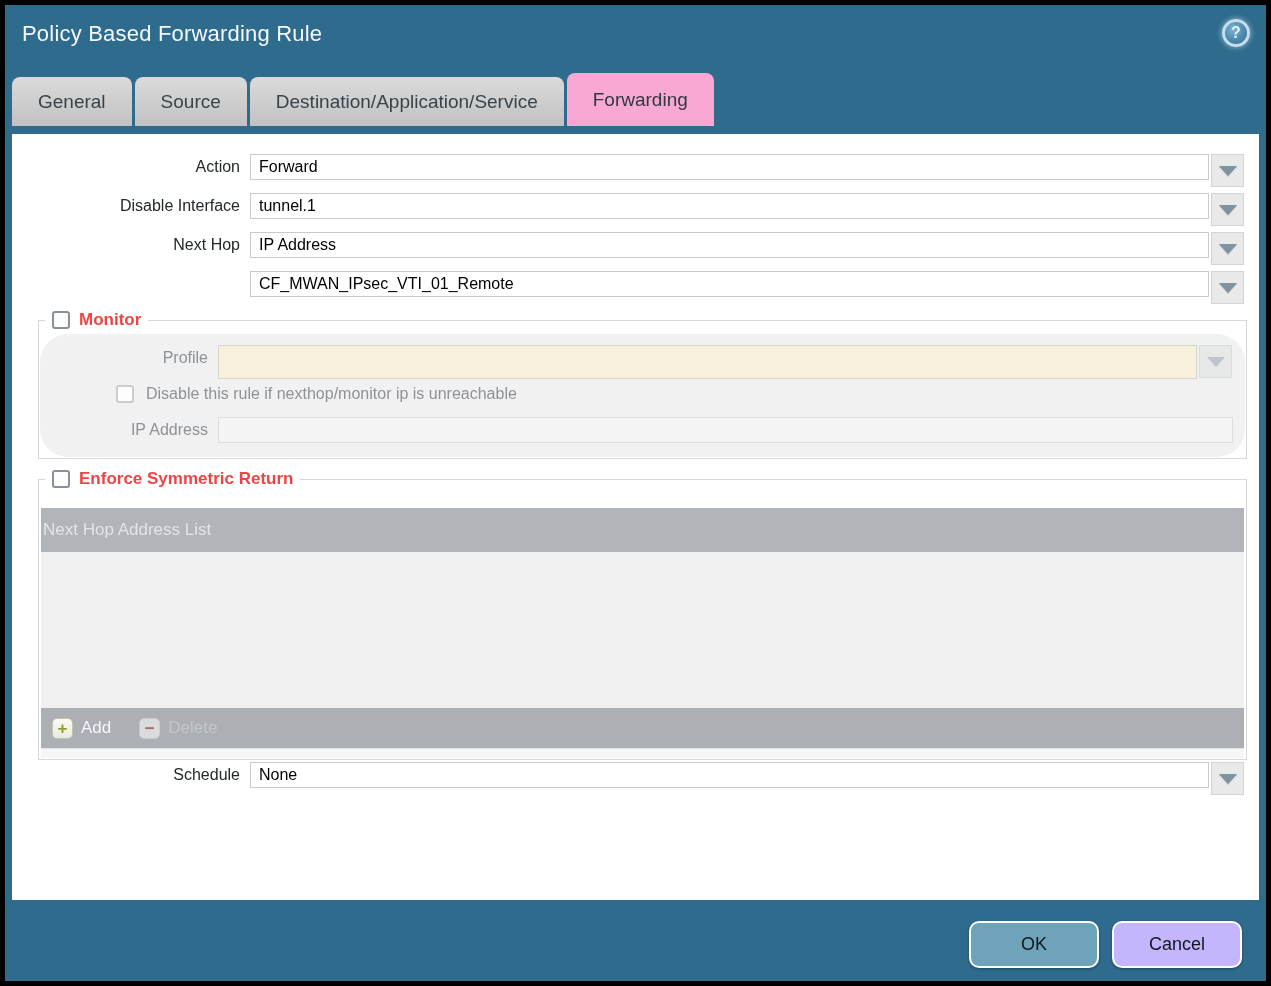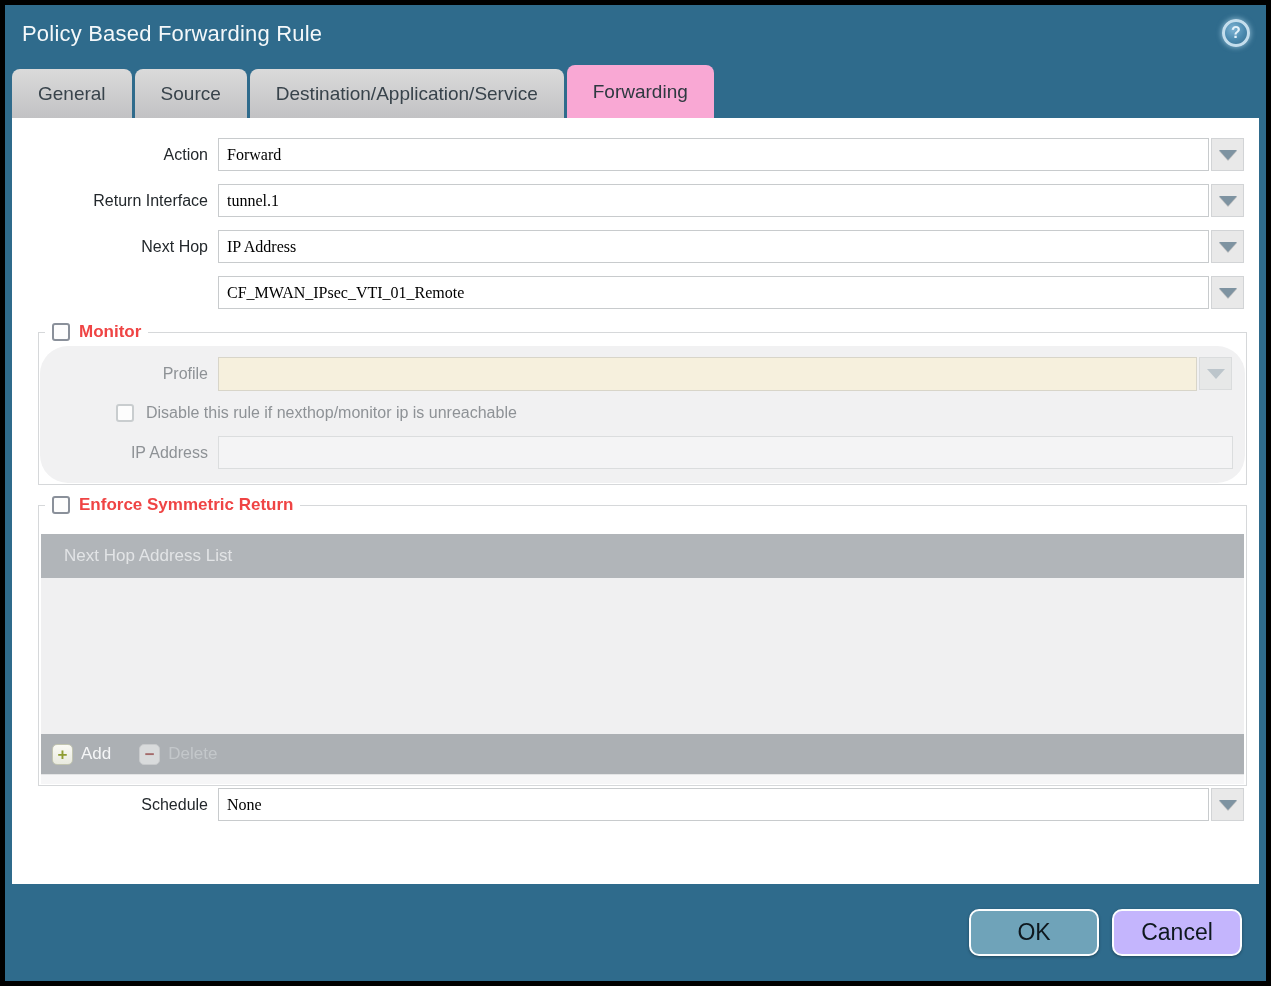--- a/index.html
+++ b/index.html
@@ -1,42 +1,42 @@
 <!DOCTYPE html>
 <html><head>
 <meta charset="utf-8">
 <style>
   * { margin:0; padding:0; box-sizing:border-box; }
   html,body { background:#000; }
   body { font-family:"Liberation Sans","DejaVu Sans",sans-serif; }
 
   .frame { position:relative; width:1271px; height:986px; background:#000; overflow:hidden; }
-  .dialog { position:absolute; inset:5px; background:#2F6B8C; display:flex; flex-direction:column; }
+  .dialog { position:absolute; inset:5px; background:#2F6B8C; display:flex; flex-direction:column;gap:8px; }
 
   
   .titlebar { height:58px; display:flex; align-items:center; padding:0 14px 0 17px; position:relative; }
   .title { color:#F4F8FA; font-size:22px; font-weight:400; letter-spacing:.2px; }
   .help { position:absolute; right:16px; top:14px; width:28px; height:28px; border-radius:50%;
           background:radial-gradient(circle at 38% 32%, #7FB4D4 0%, #4A89AE 55%, #39708F 100%);
           border:3px solid #C4DEED; box-shadow:0 0 5px 1px rgba(190,225,245,.55);
           display:flex; align-items:center; justify-content:center;
           color:#E4F2FA; font-weight:700; font-size:16px; cursor:pointer; }
 
   
   .tabs { display:flex; align-items:flex-end; gap:3px; padding-left:7px; height:55px; position:relative; z-index:2; }
   .tab { background:linear-gradient(#DADADA,#C2C2C4); border-radius:8px 8px 0 0; height:49px;
          display:flex; align-items:center; padding:0 26px; font-size:19px; color:#38434B; cursor:pointer; }
   .tab.active { background:#f9a8d4; height:53px; color:#2E3940; }
 
   
   .content { position:relative; margin:0 7px; background:#FFFFFF; height:766px; padding-top:20px; z-index:1; }
 
-  .row { display:flex; align-items:center; margin:0 15px 13px 0; }
+  .row { display:flex; align-items:center; margin:0 15px 13px 0;padding-left:32px; }
   .row > label { width:206px; text-align:right; padding-right:10px; font-size:16px; color:#23282C; flex:none; }
-  .combo { flex:1; display:flex; height:33px;font-family:Liberation Serif, serif; }
+  .combo { flex:1; display:flex; height:26px; }
   .combo .val { flex:1; border:1px solid #C8CBCD; background:#FFF; font-size:16px; color:#000;
                 display:flex; align-items:center; padding:0 8px; }
   .ddbtn { width:33px; height:33px; margin-left:2px; background:#E9E9E9; border:1px solid #D2D4D6;
            display:flex; align-items:center; justify-content:center; cursor:pointer; }
   .ddbtn .tri { width:0; height:0; border-left:9px solid transparent; border-right:9px solid transparent;
                 border-top:10px solid #7E93A1; filter:drop-shadow(0 1px 0 rgba(0,0,0,.18)); }
   .ddbtn.disabled { background:#E7E8E8; border-color:#DADCDD; cursor:default; }
   .ddbtn.disabled .tri { border-top-color:#BCC5CB; filter:none; }
 
   
@@ -51,40 +51,40 @@
   .g-row { display:flex; align-items:center; }
   .g-row > label { width:178px; text-align:right; padding-right:10px; font-size:16px; color:#8E9296; flex:none; }
   .g-row .combo { margin-right:13px; }
   .val.beige { background:#F6F0DD; border-color:#D8D5C9; height:34px; }
   .cbrow { display:flex; align-items:center; gap:12px; margin:14px 0 14px 76px; font-size:16px; color:#8E9296; }
   .val.gray { background:#F4F4F5; border-color:#DBDDDE; }
   .g-row .solo { margin-right:12px; }
 
   
   .table { margin:15px 1px 0; }
-  .t-header { background:#B1B5B9; height:44px; display:flex; align-items:center; padding:0 23px;
+  .t-header { background:#B1B5B9; height:44px; display:flex; align-items:center; padding:0 2px;
               color:#E2E4E6; font-size:17px; }
   .t-body { background:#F0F0F1; height:156px; }
   .t-footer { background:#ACB0B4; height:40px; display:flex; align-items:center; padding:0 11px; gap:28px; }
   .tbtn { display:flex; align-items:center; gap:8px; font-size:17px; cursor:pointer; }
   .tbtn .chip { width:21px; height:21px; border-radius:5px; background:linear-gradient(#FAFAF4,#E9EADF);
                 border:1px solid #C2C5B1; display:flex; align-items:center; justify-content:center;
                 font-weight:700; font-size:17px; line-height:1; }
   .tbtn.add { color:#F5F6F7; }
   .tbtn.add .chip { color:#8F9D33; }
   .tbtn.del { color:#C3C7CA; cursor:default; }
   .tbtn.del .chip { color:#A46A6A; background:#D9DBDC; border-color:#C8CACC; }
   .t-scroll { background:#F6F6F7; height:10px; border-top:1px solid #E3E4E5; }
 
   .sched { margin-top:2px; }
 
   
   .actions { flex:1; display:flex; justify-content:flex-end; align-items:center; gap:13px; padding-right:24px; }
   .btn { min-width:130px; height:47px; border-radius:10px; border:2px solid #FBFDFE;
-         display:flex; align-items:center; justify-content:center; font-size:23px; color:#0E181E;
+         display:flex; align-items:center; justify-content:center; font-size:18px; color:#0E181E;
          cursor:pointer; box-shadow:0 1px 3px rgba(0,0,0,.35); }
   .btn.ok { background:#6FA3B9; }
   .btn.cancel { background:#c4b5fd; }
 </style>
 </head>
 <body>
 
 <div class="frame">
   <div class="dialog">
 
@@ -106,21 +106,21 @@
         <label>Action</label>
         <div class="combo">
           <div class="val">Forward</div>
           <div class="ddbtn">
             <span class="tri"></span>
           </div>
         </div>
       </div>
 
       <div class="row">
-        <label>Return Interface</label>
+        <label>Disable Interface</label>
         <div class="combo">
           <div class="val">tunnel.1</div>
           <div class="ddbtn">
             <span class="tri"></span>
           </div>
         </div>
       </div>
 
       <div class="row">
         <label>Next Hop</label>

